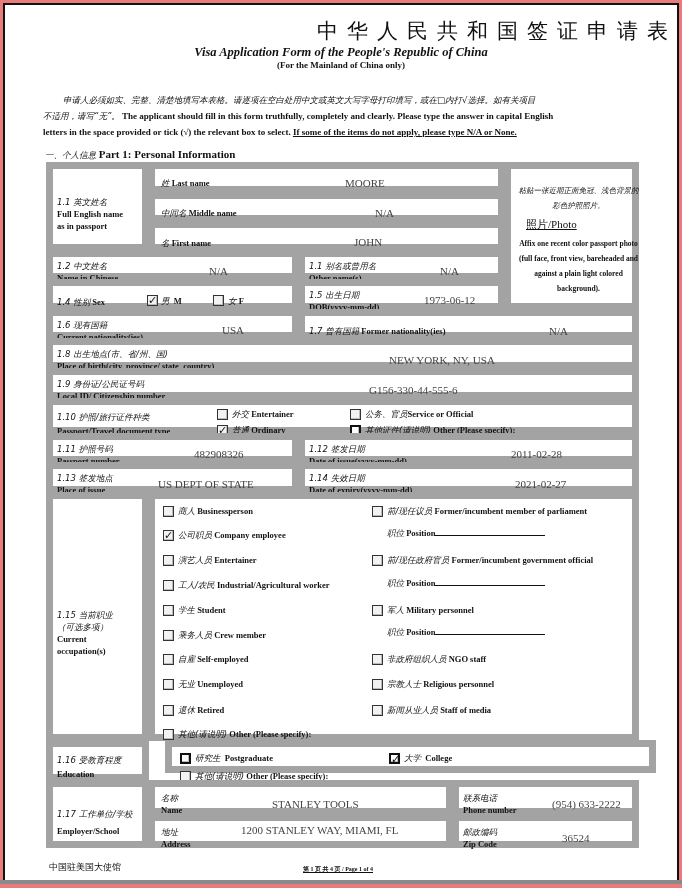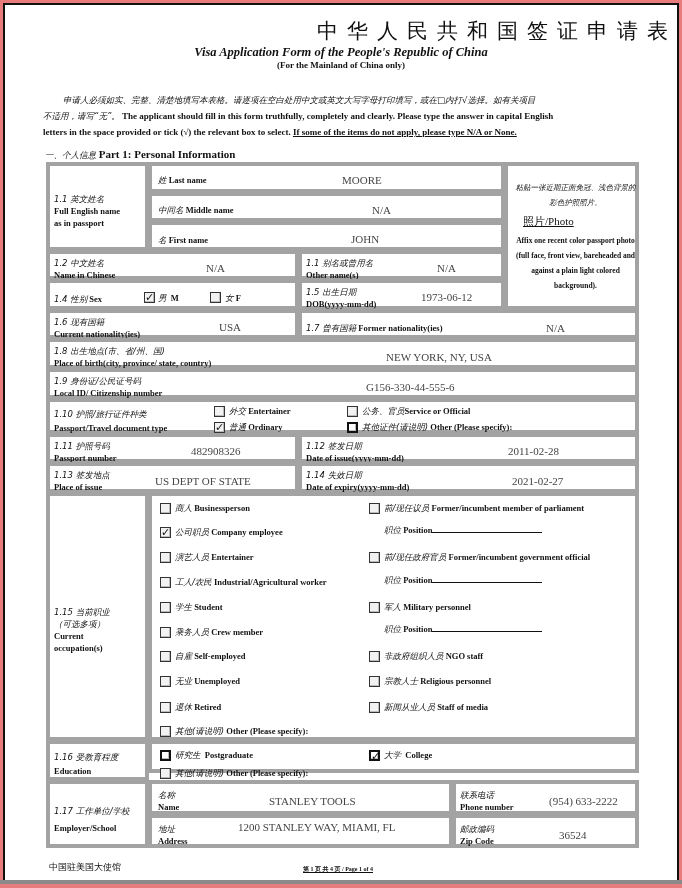--- a/index.html
+++ b/index.html
@@ -15,21 +15,21 @@
   .shadow { position:absolute; left:0; top:880px; width:682px; height:4px; background:#8a8a8a; }
   .title-zh { position:absolute; top:12px; left:0; width:672px; text-align:right; font-size:21px; letter-spacing:9px; font-family:"DejaVu Sans", sans-serif; }
   .title-en { position:absolute; top:40px; left:0; width:672px; text-align:center; font-size:12.5px; font-style:italic; font-weight:bold; }
   .title-sub { position:absolute; top:55px; left:0; width:672px; text-align:center; font-size:9px; font-weight:bold; }
   .intro { position:absolute; top:87px; left:38px; width:602px; font-size:9px; line-height:16px; font-weight:bold; }
   .intro .zh { font-weight:normal; font-family:"DejaVu Sans", sans-serif; font-size:8.5px; }
   .intro .ind { display:inline-block; width:20px; }
   .intro u { text-decoration:underline; }
   .part { position:absolute; top:143px; left:40px; font-size:11px; font-weight:bold; }
   .part .zh { font-weight:normal; font-family:"DejaVu Sans", sans-serif; }
-  .cell { position:absolute; border:4px solid #a3a3a3; box-sizing:border-box; }
+  .cell { position:absolute; border:7px solid #a3a3a3; box-sizing:border-box; }
   .lbl { position:absolute; font-size:8.5px; font-weight:bold; line-height:12px; }
   .lbl .zh, .zh { font-family:"DejaVu Sans", sans-serif; font-weight:normal; font-size:8.5px;font-style:italic; }
   .val { position:absolute; font-size:11px; color:#444; font-family:"Liberation Serif", serif; }
   .cb { position:absolute; width:11px; height:11px; border:1px solid #333; box-sizing:border-box; background:#f2f2f2; box-shadow: inset -1px -1px 0 #bbb; font-size:11px; line-height:9px; text-align:center; }
   .cb.dark { border:2px solid #111; background:#fff; }
   .opt { position:absolute; font-size:8.5px; font-weight:bold; white-space:nowrap; }
   .pos-line { display:inline-block; width:110px; border-bottom:1px solid #111; height:8px; vertical-align:baseline; }
   .footer-l { position:absolute; top:856px; left:44px; font-size:9px; font-family:"DejaVu Sans", sans-serif; }
   .footer-c { position:absolute; top:860px; left:298px; font-size:6px; font-weight:bold; text-decoration:underline; }
 </style>
@@ -185,21 +185,21 @@
     <div class="opt" style="left:232px;top:155px"><span class="zh">非政府组织人员</span> <span>NGO staff</span></div>
     <div class="cb" style="left:217px;top:180px"></div>
     <div class="opt" style="left:232px;top:180px"><span class="zh">宗教人士</span> <span>Religious personnel</span></div>
     <div class="cb" style="left:217px;top:206px"></div>
     <div class="opt" style="left:232px;top:206px"><span class="zh">新闻从业人员</span> <span>Staff of media</span></div>
   </div>
 
   <div class="cell" style="left:41px;top:735px;width:103px;height:41px">
     <div class="lbl" style="left:4px;top:6px;line-height:14px"><span class="zh">1.16 受教育程度</span><br><span>Education</span></div>
   </div>
-  <div class="cell" style="left:143px;top:735px;width:491px;height:33px">
+  <div class="cell" style="left:160px;top:735px;width:491px;height:33px">
     <div class="cb dark" style="left:8px;top:6px"></div>
     <div class="opt" style="left:23px;top:6px"><span class="zh">研究生</span>&nbsp; <span>Postgraduate</span></div>
     <div class="cb dark" style="left:217px;top:6px"><span>✓</span></div>
     <div class="opt" style="left:232px;top:6px"><span class="zh">大学</span>&nbsp; <span>College</span></div>
     <div class="cb" style="left:8px;top:24px"></div>
     <div class="opt" style="left:23px;top:24px"><span class="zh">其他(请说明)</span> <span>Other (Please specify):</span></div>
   </div>
 
   <div class="cell" style="left:41px;top:775px;width:103px;height:68px">
     <div class="lbl" style="left:4px;top:19px;line-height:17px"><span class="zh">1.17 工作单位/学校</span><br><span>Employer/School</span></div>

